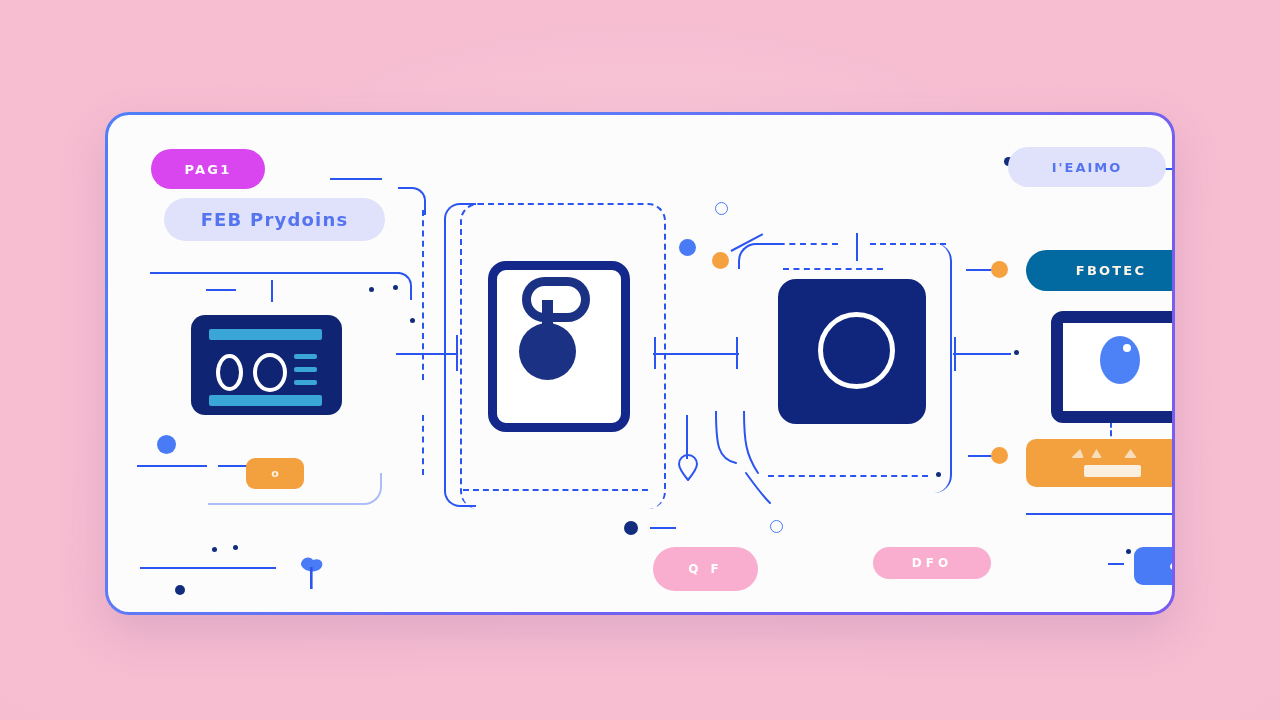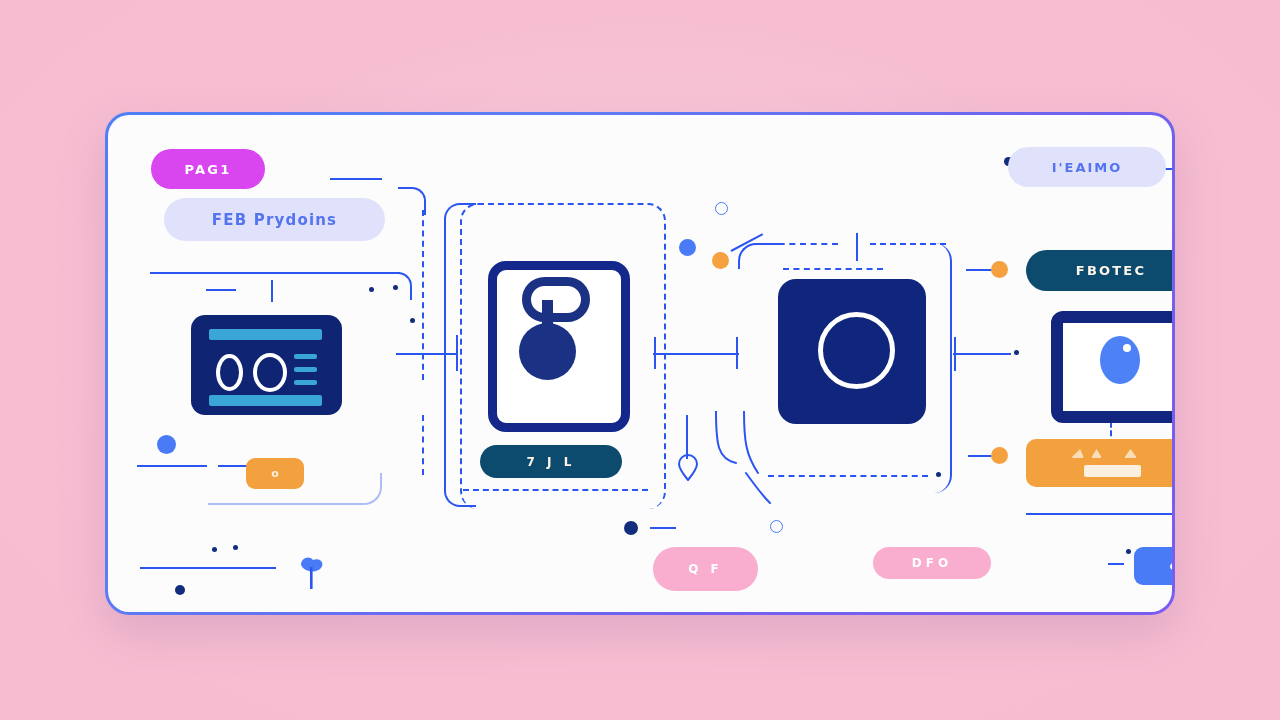--- a/index.html
+++ b/index.html
@@ -55,22 +55,22 @@
     justify-content: center;
     border-radius: 999px;
     font-weight: 700;
     letter-spacing: 2.2px;
     font-size: 13px;
     text-transform: uppercase;
     white-space: nowrap;
     user-select: none;
   }
   .pill.blue  { background: #d946ef; color: #ffffff; }
-  .pill.lav   { background: #dfe2fa; color: #5574ef; letter-spacing: 1.2px; text-transform: none; font-size: 15px;}
-  .pill.orange{ background: #0c4a6e; color: #fff6ea; }
+  .pill.lav   { background: #dfe2fa; color: #5574ef; letter-spacing: 1.2px; text-transform: none; font-size: 18px;}
+  .pill.orange{ background: #0369a1; color: #fff6ea; }
   .pill.pink  { background: #f9aecf; color: #ffffff; }
   .pill.pinkt { background: #f9aecf; color: #c58fc0; }
 
   .rrect {
     position: absolute;
     border-radius: 10px;
     display: flex;
     align-items: center;
     justify-content: center;
   }
@@ -341,23 +341,20 @@
       <div class="rrect" style="left:138px; top:343px; width:58px; height:31px; background:#f3a03f; border-radius:9px;">
         <span style="color:#fdf2e2; font-size:11px; font-weight:700;">o</span>
       </div>
 
       <div class="outlinecard" style="left:380px; top:146px; width:124px; height:153px;">
         <div class="balloon-loop" style="left:25px; top:7px; width:50px; height:27px;"></div>
         <div class="balloon-stem" style="left:45px; top:30px; width:11px; height:40px;"></div>
         <div class="balloon-body" style="left:22px; top:53px; width:57px; height:57px;"></div>
       </div>
 
-      <div class="pill orange" style="left:372px; top:330px; width:142px; height:33px; font-size:12px; letter-spacing:4px;">
-        <span>7 J L</span>
-      </div>
 
       <div class="navybox" style="left:670px; top:164px; width:148px; height:145px;">
         <div class="ring" style="left:40px; top:33px; width:67px; height:67px;"></div>
       </div>
 
 
       <div class="monitor" style="left:943px; top:196px; width:138px; height:88px;">
         <div class="blob" style="left:37px; top:13px; width:40px; height:48px;">
           <div class="gl"></div>
         </div>

